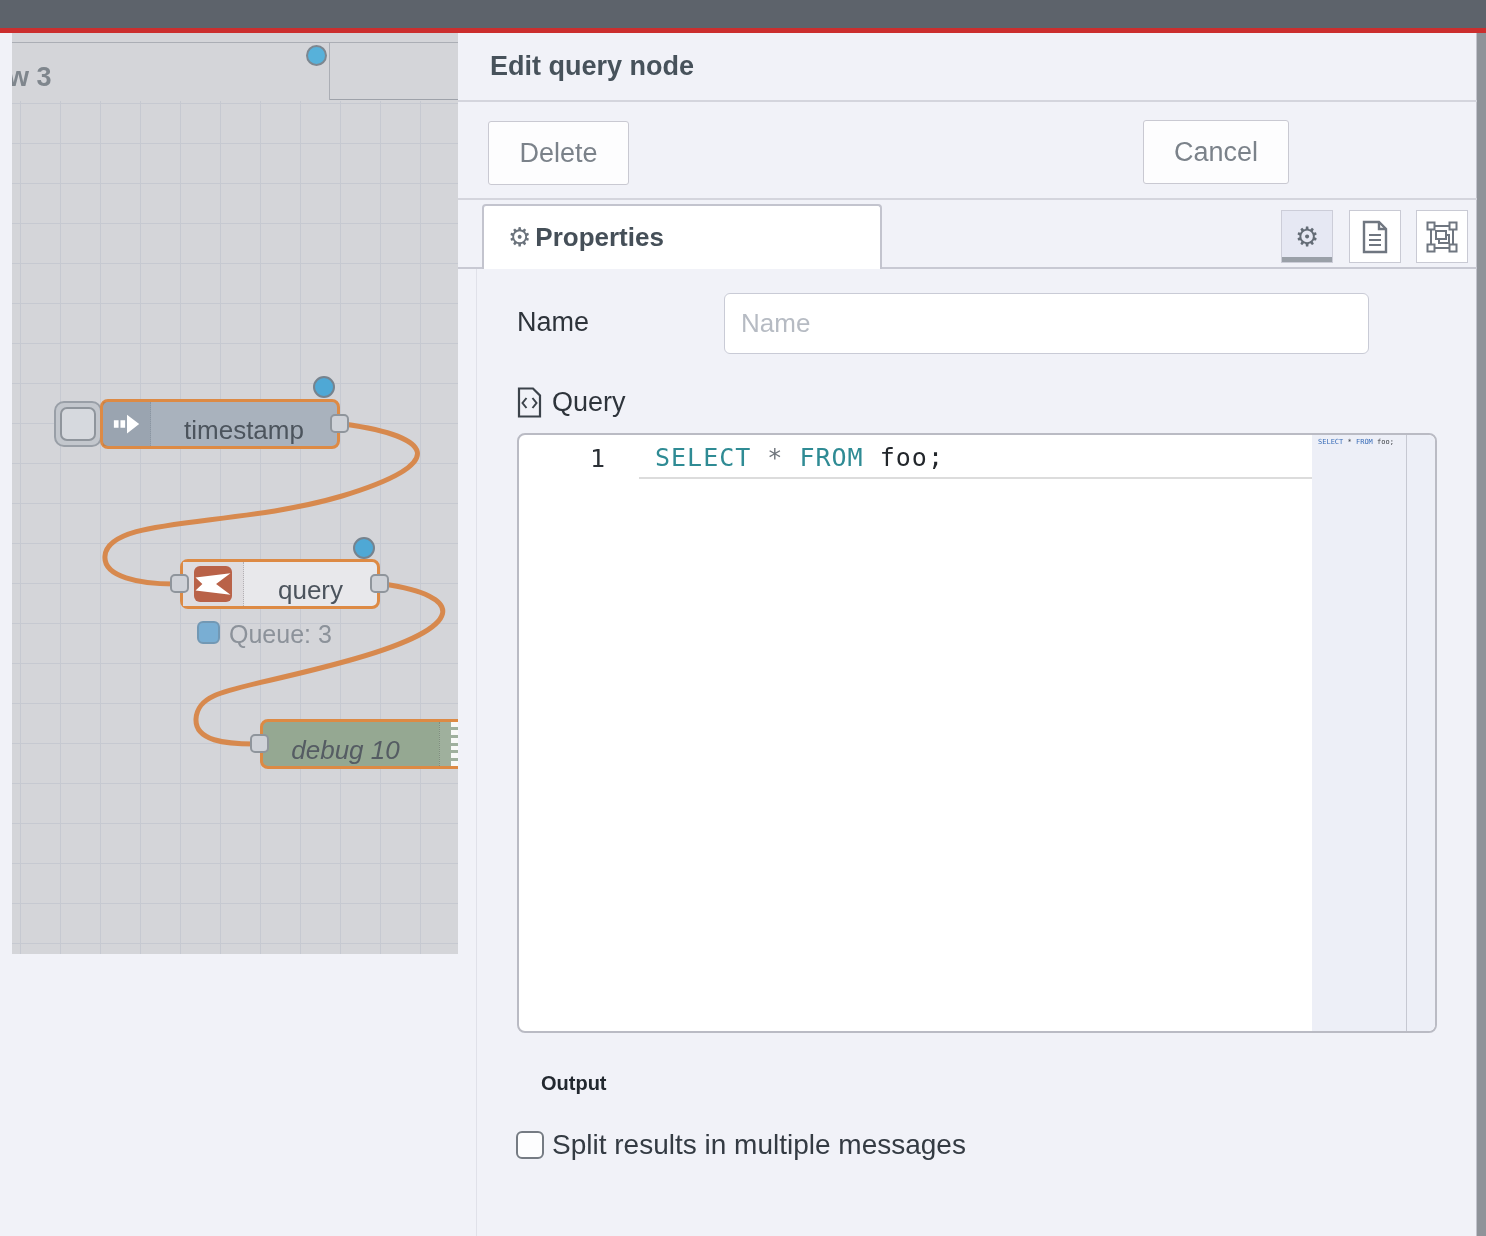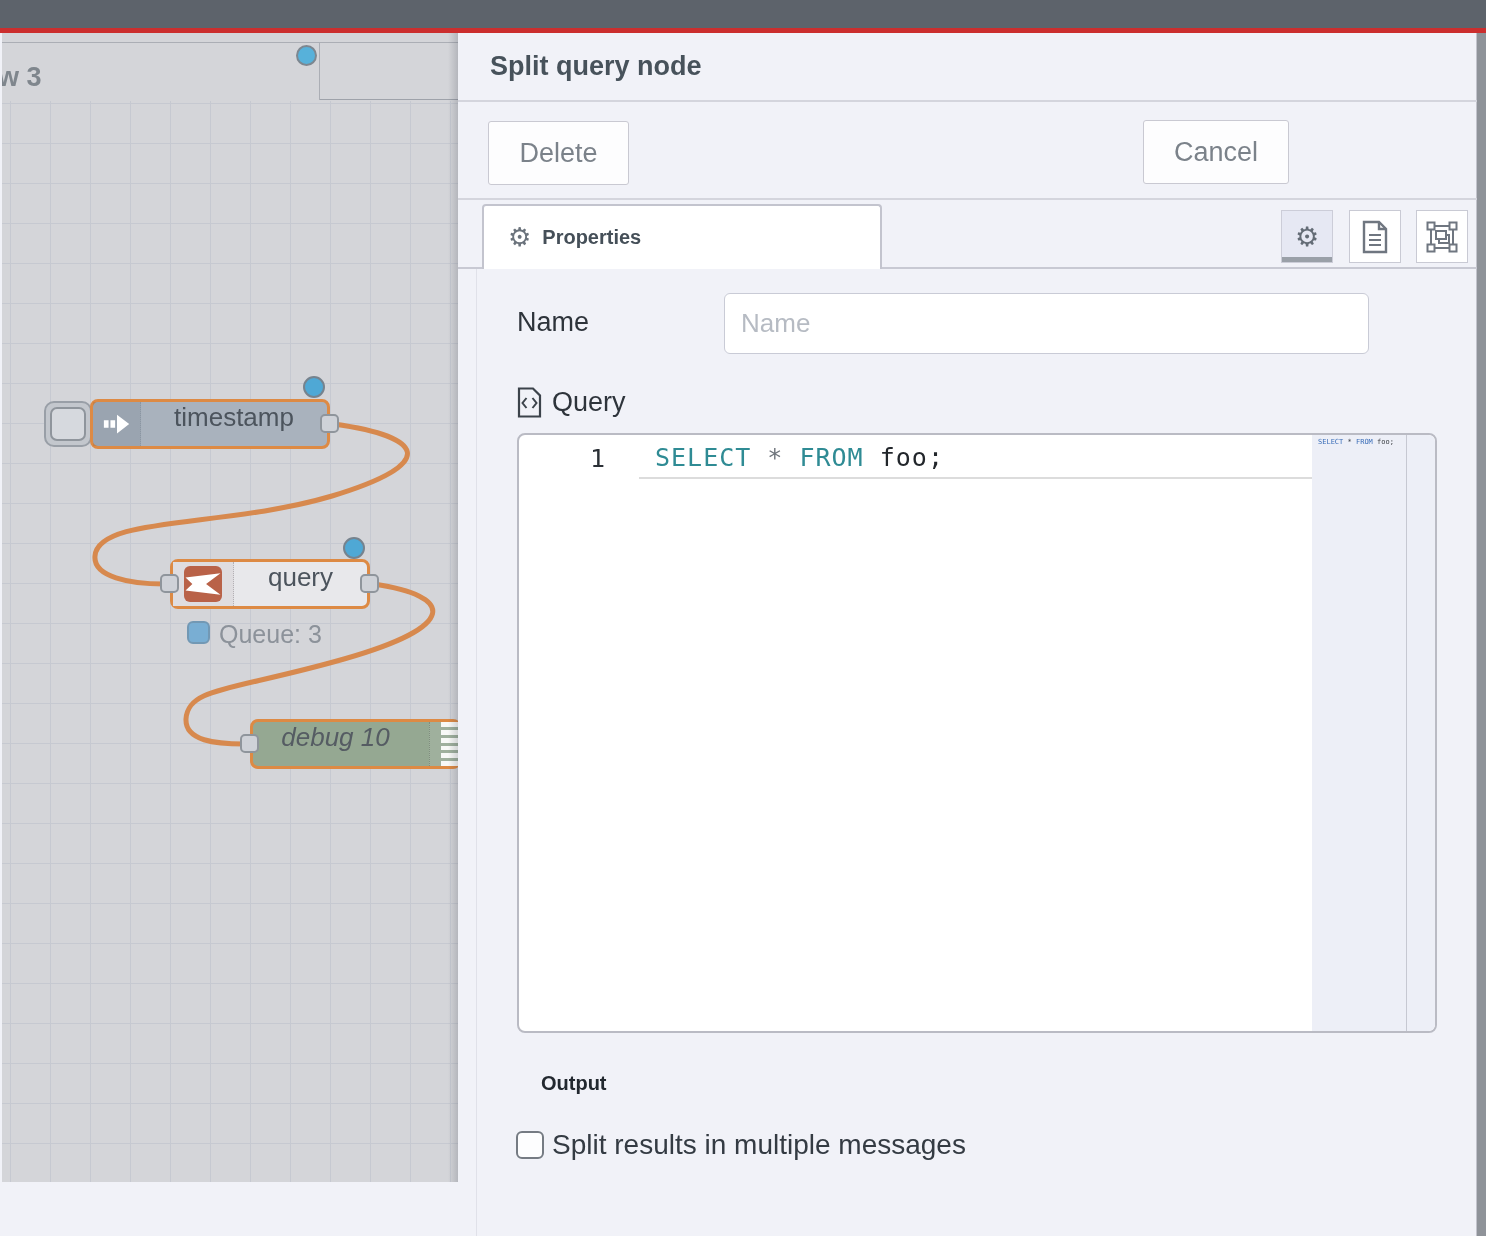--- a/index.html
+++ b/index.html
@@ -4,41 +4,41 @@
 <style>
   html,body{margin:0;padding:0;}
   .app{position:relative;width:1486px;height:1236px;overflow:hidden;
        background:#f1f2f8;font-family:"Liberation Sans",sans-serif;}
 
   
   .topbar{position:absolute;left:0;top:0;width:1486px;height:28px;background:#5d636b;}
   .accentbar{position:absolute;left:0;top:28px;width:1486px;height:5px;background:#cb2e2e;}
 
   
-  .canvas{position:absolute;left:2px;top:33px;width:458px;height:1149px;
+  .canvas{position:absolute;left:12px;top:33px;width:458px;height:921px;
           background:#d4d5d9;overflow:hidden;}
   .tabbar{position:absolute;left:0;top:0;width:458px;height:68px;}
   .tab{position:absolute;top:9px;height:58px;border-top:1px solid #abaeb5;box-sizing:border-box;}
   .tab.active{left:-30px;width:348px;border-right:1px solid #abaeb5;}
   .tab.inactive{left:318px;width:141px;border-bottom:1px solid #9ea2aa;}
   .tab-label{position:absolute;left:26px;top:19px;font-size:27px;font-weight:600;color:#7f868d;}
   .tab-dot{position:absolute;left:324px;top:2px;width:21px;height:21px;border-radius:50%;
            background:#57b1da;border:2px solid #7d8790;box-sizing:border-box;}
   .grid{position:absolute;left:0;top:68px;width:458px;height:1135px;
         background-image:
           linear-gradient(to right,#c6c9d1 1px,transparent 1px),
           linear-gradient(to bottom,#c6c9d1 1px,transparent 1px);
         background-size:40px 40px;background-position:8px 2px;}
   .wires{position:absolute;left:0;top:0;width:458px;height:1203px;}
   .canvas-shadow{position:absolute;right:0;top:0;bottom:0;width:12px;
         background:linear-gradient(to right,rgba(40,45,60,0),rgba(40,45,60,0.22));}
 
   
   .node{position:absolute;height:50px;border:3.5px solid #dd8a44;border-radius:8px;
-        box-sizing:border-box;display:flex;align-items:flex-start;}
+        box-sizing:border-box;display:flex;align-items:flex-end;}
   .node-inject{left:88px;top:366px;width:240px;background:#a9b2bd;}
   .node-query{left:168px;top:526px;width:200px;background:#e8e8eb;}
   .node-debug{left:248px;top:686px;width:211px;background:#95a892;}
   .icon-region-left{width:48px;height:100%;display:flex;align-items:center;justify-content:center;
         background:rgba(30,50,70,0.10);border-right:1px dotted #8b96a2;box-sizing:border-box;}
   .icon-region-query{width:61px;height:100%;display:flex;align-items:center;justify-content:center;
         background:#dfdde0;border-right:1px dotted #b3b0b4;box-sizing:border-box;}
   .icon-region-debug{position:absolute;right:0;top:0;bottom:0;width:28px;
         border-left:1px dotted #7f8e7d;display:flex;flex-direction:column;gap:3px;
         align-items:flex-end;justify-content:center;background:rgba(255,255,255,0.10);}
@@ -73,21 +73,21 @@
        display:flex;align-items:center;justify-content:center;cursor:pointer;}
   .btn-plain{background:#fdfdfe;border:1px solid #c9c9d2;color:#7b828a;}
   .btn-delete{left:30px;top:88px;width:141px;height:64px;}
   .btn-cancel{left:685px;top:87px;width:146px;height:64px;text-align:right;}
   .btn-done{left:864px;top:86px;width:126px;height:65px;background:#8c191d;color:#f3eded;border:none;}
   .tabline{position:absolute;left:0;top:234px;width:1019px;height:2px;background:#c8c9d3;}
   .prop-tab{position:absolute;left:24px;top:171px;width:400px;height:65px;background:#fff;
         border:2px solid #c3c4ce;border-bottom:none;border-radius:4px 4px 0 0;box-sizing:border-box;
         display:flex;align-items:center;z-index:3;}
   .prop-gear{font-size:26px;color:#6b737c;margin-left:24px;}
-  .prop-label{font-size:20px;font-weight:bold;color:#454f58;margin-left:11px;}
+  .prop-label{font-size:26px;font-weight:bold;color:#454f58;margin-left:4px;}
   .mini-btn{position:absolute;top:177px;width:52px;height:53px;box-sizing:border-box;
         display:flex;align-items:center;justify-content:center;background:#fff;
         border:1px solid #c9cad4;}
   .mini-btn.active{background:#e6e8f3;border:1px solid #cccdd8;}
   .mini-btn.active::after{content:"";position:absolute;left:0;right:0;bottom:0;height:5px;background:#9aa0a8;}
   .mini-gear{font-size:27px;color:#646c76;}
   .btn-gear{left:823px;}
   .btn-doc{left:891px;}
   .btn-frame{left:958px;}
 
@@ -194,21 +194,21 @@
     </div>
     <div class="port" style="left:238px;top:701px;"></div>
 
     <div class="canvas-shadow"></div>
   </div>
 
   <div class="canvas-scrollthumb"></div>
 
   <div class="tray">
     <div class="tray-hairline"></div>
-    <div class="tray-title">Split query node</div>
+    <div class="tray-title">Edit query node</div>
     <div class="hline1"></div>
 
     <div class="btn btn-plain btn-delete">Delete</div>
     <div class="btn btn-plain btn-cancel">Cancel</div>
 
     <div class="hline2"></div>
     <div class="tabline"></div>
 
     <div class="prop-tab">
       <span class="prop-gear">⚙</span>

